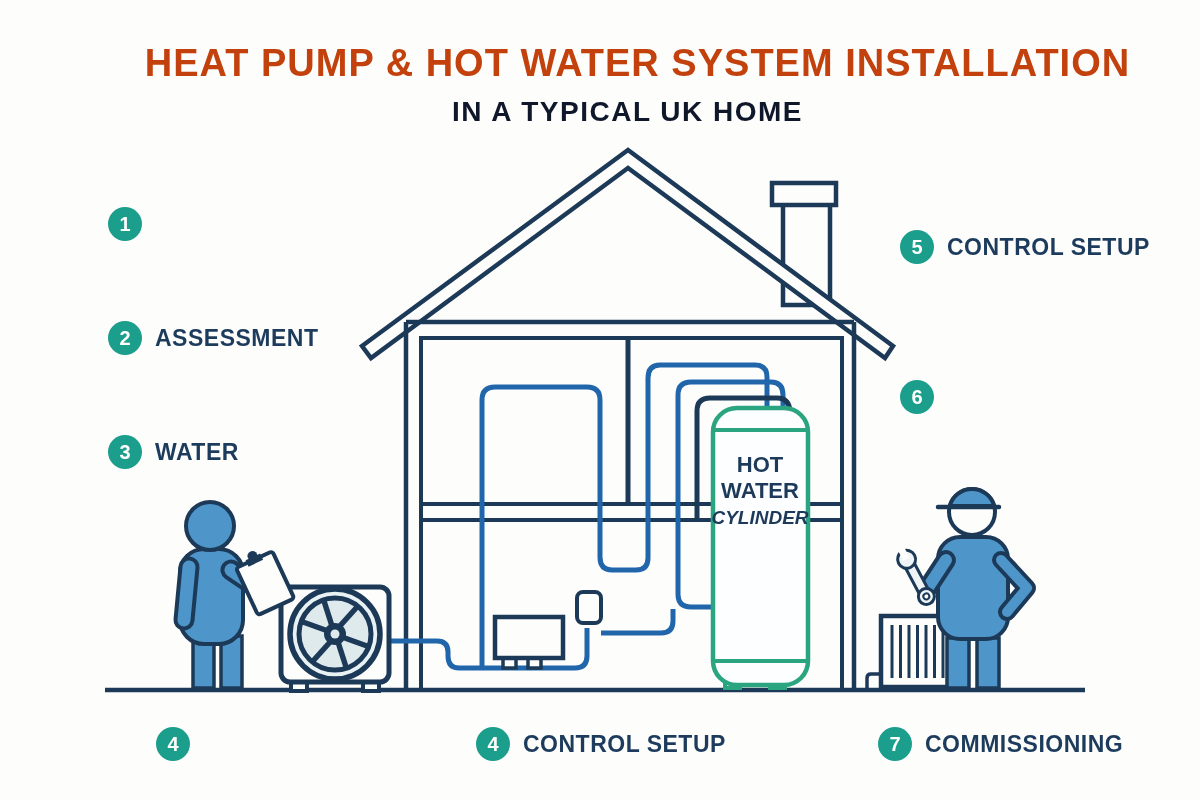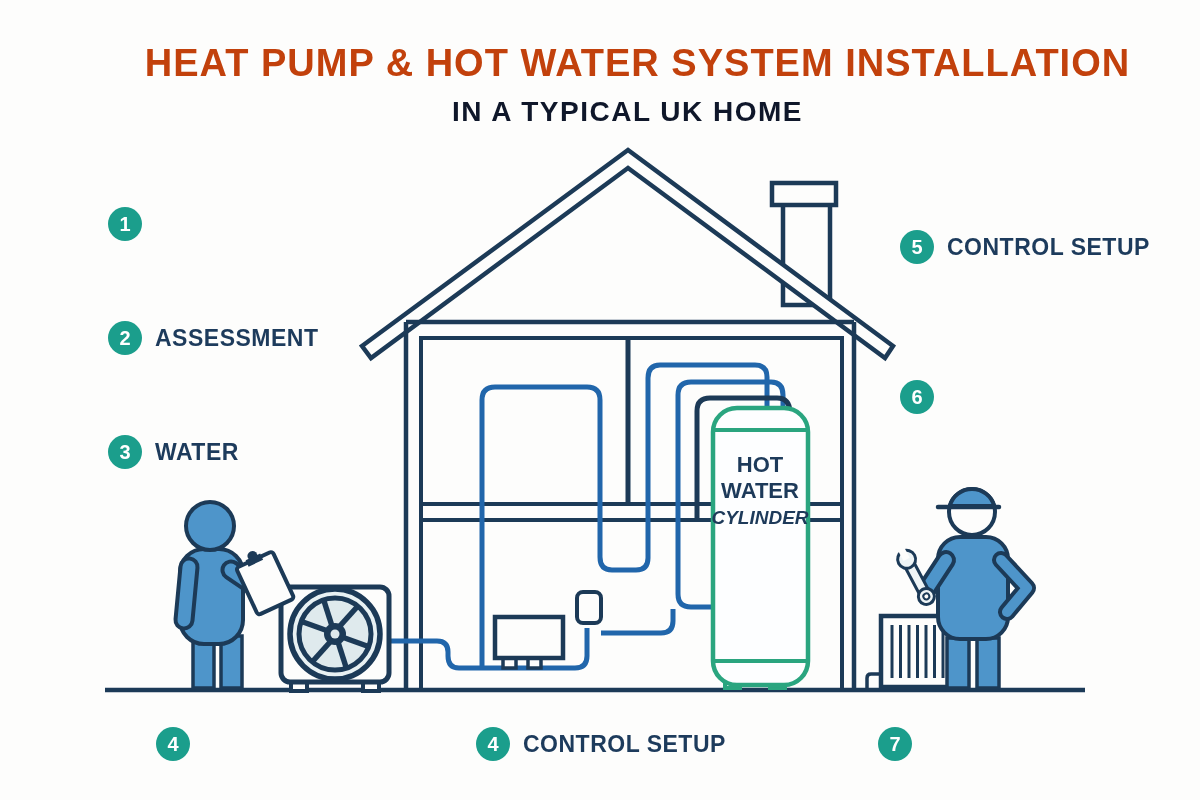--- a/index.html
+++ b/index.html
@@ -60,20 +60,21 @@
 
 <div class="step" style="left:156px;top:727px">
   <span class="badge">4</span>
 </div>
 <div class="step" style="left:476px;top:727px">
   <span class="badge">4</span>
   <span class="step-label">CONTROL SETUP</span>
 </div>
 <div class="step" style="left:878px;top:727px">
   <span class="badge">7</span>
+  <span class="step-label">COMMISSIONING</span>
 </div>
 
 <svg width="1200" height="800" viewBox="0 0 1200 800">
 
   <line x1="105" y1="690" x2="1085" y2="690" stroke="#1c3a57" stroke-width="4.5"></line>
 
   <g>
     <rect x="783" y="200" width="47" height="105" fill="#fdfdfc" stroke="#1c3a57" stroke-width="4.5"></rect>
     <rect x="772" y="183" width="64" height="22" fill="#fdfdfc" stroke="#1c3a57" stroke-width="4.5"></rect>
   </g>

